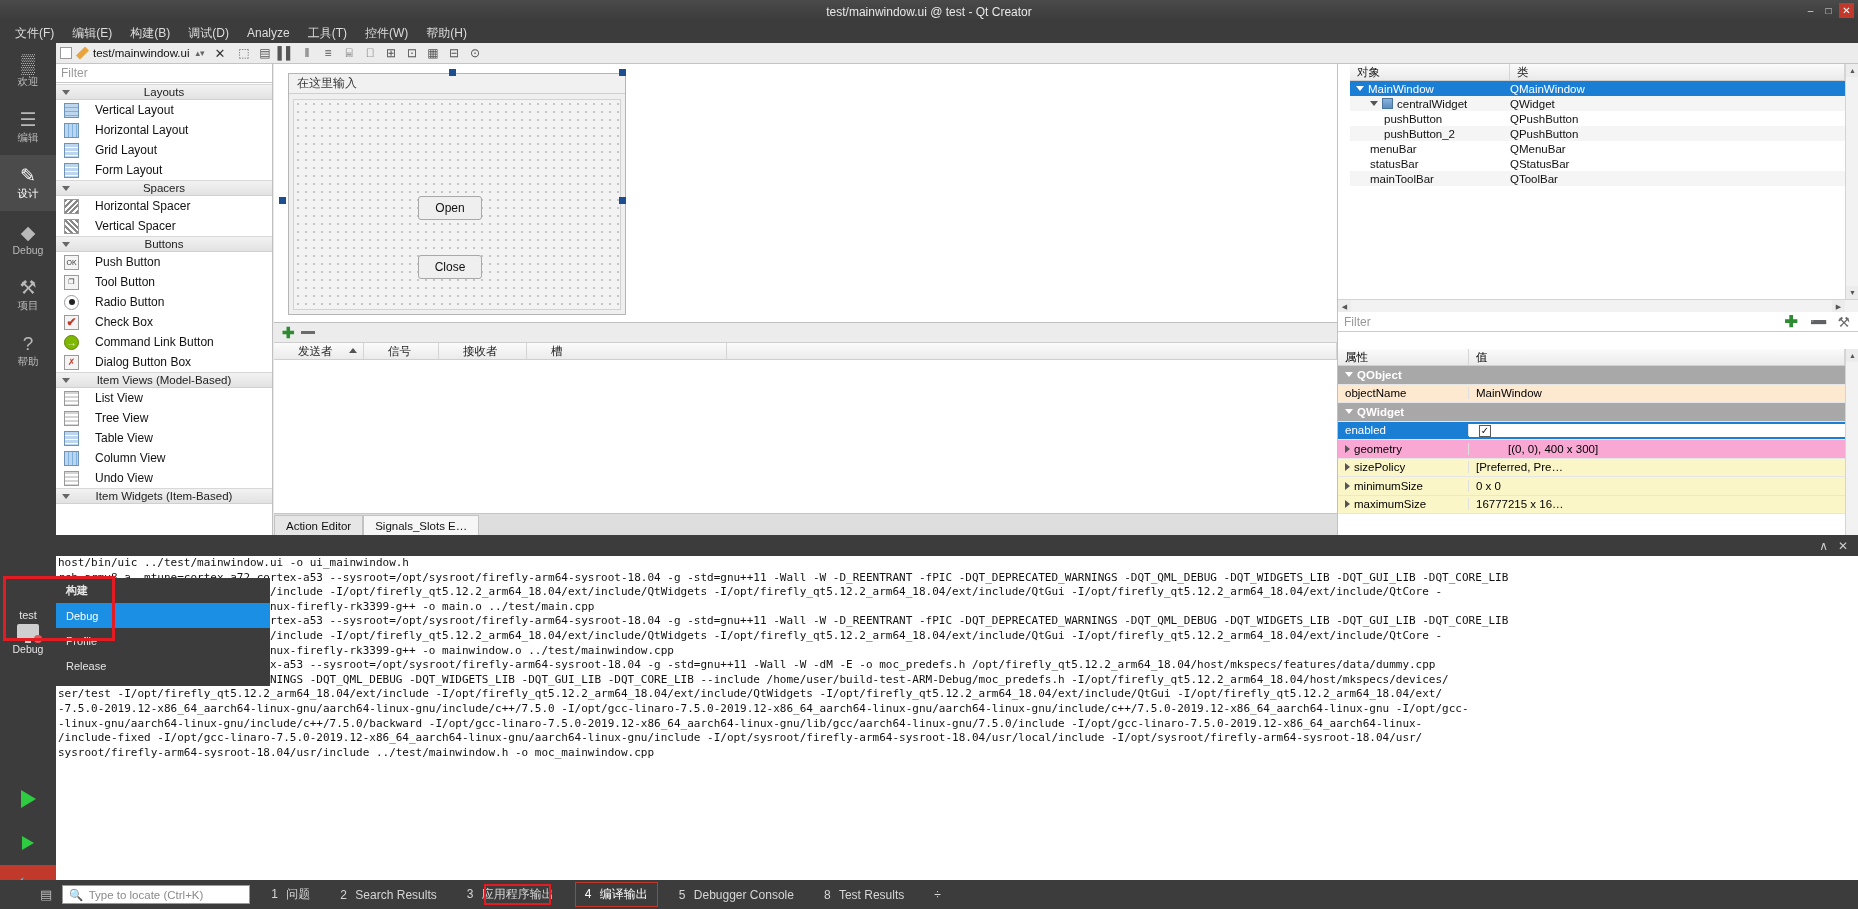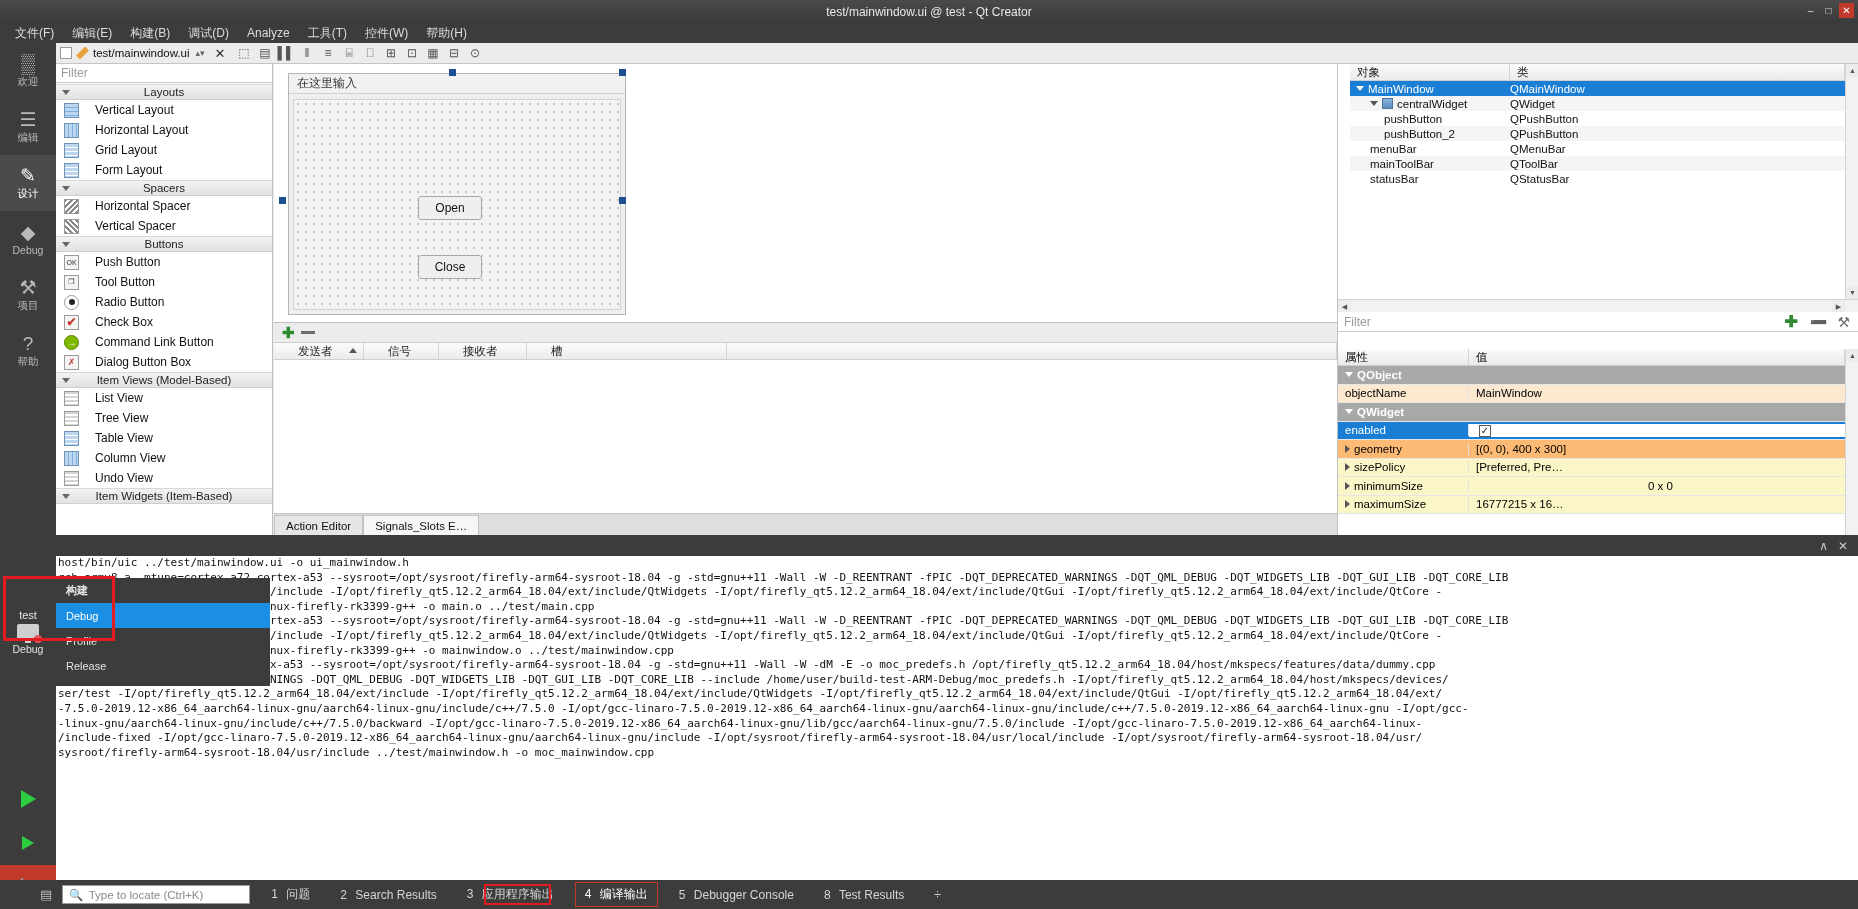--- a/index.html
+++ b/index.html
@@ -494,33 +494,33 @@
        </span>
        <span class="tcls">QPushButton</span>
      </div>
           <div class="trow  ">
        <span class="tname" style="padding-left:20px;">
 
          <span>menuBar</span>
        </span>
        <span class="tcls">QMenuBar</span>
      </div>
+          <div class="trow  ">
+       <span class="tname" style="padding-left:20px;">
+
+         <span>statusBar</span>
+       </span>
+       <span class="tcls">QStatusBar</span>
+     </div>
           <div class="trow  alt">
        <span class="tname" style="padding-left:20px;">
 
          <span>mainToolBar</span>
        </span>
        <span class="tcls">QToolBar</span>
-     </div>
-          <div class="trow  ">
-       <span class="tname" style="padding-left:20px;">
-
-         <span>statusBar</span>
-       </span>
-       <span class="tcls">QStatusBar</span>
      </div>
         </div>
     </div>
   </div>
 
   <div class="propdock">
     <div class="propfilter">
       <div class="fin">Filter</div>
       <span style="color:#2e8b32;font-size:16px;font-weight:bold;padding:0 6px;">✚</span>
       <span style="color:#6b6b6b;font-size:14px;padding:0 6px;">➖</span>
@@ -563,35 +563,35 @@
               <span>QWidget</span>
             </span>
               <span class="pv"><span></span></span>
             </div>
           <div class="prow sel" style="">
               <span class="pk">
               <span>enabled</span>
             </span>
               <span class="pv" style="background:#fff;"><span class="chkbx">✓</span></span>
             </div>
-          <div class="prow " style="background:#fdba74;">
+          <div class="prow " style="background:#f9a8d4;gap:32px;">
               <span class="pk">
               <span class="pcaret dark" style="border-top:none;border-left:5px solid #555;border-top:4px solid transparent;border-bottom:4px solid transparent;border-right:none;"></span>
               <span>geometry</span>
             </span>
               <span class="pv"><span>[(0, 0), 400 x 300]</span></span>
             </div>
           <div class="prow " style="background:#fbf6c8;">
               <span class="pk">
               <span class="pcaret dark" style="border-top:none;border-left:5px solid #555;border-top:4px solid transparent;border-bottom:4px solid transparent;border-right:none;"></span>
               <span>sizePolicy</span>
             </span>
               <span class="pv"><span>[Preferred, Pre…</span></span>
             </div>
-          <div class="prow " style="background:#fbf6c8;text-align:center;">
+          <div class="prow " style="background:#fbf6c8;">
               <span class="pk">
               <span class="pcaret dark" style="border-top:none;border-left:5px solid #555;border-top:4px solid transparent;border-bottom:4px solid transparent;border-right:none;"></span>
               <span>minimumSize</span>
             </span>
               <span class="pv"><span>0 x 0</span></span>
             </div>
           <div class="prow " style="background:#fbf6c8;">
               <span class="pk">
               <span class="pcaret dark" style="border-top:none;border-left:5px solid #555;border-top:4px solid transparent;border-bottom:4px solid transparent;border-right:none;"></span>
               <span>maximumSize</span>

